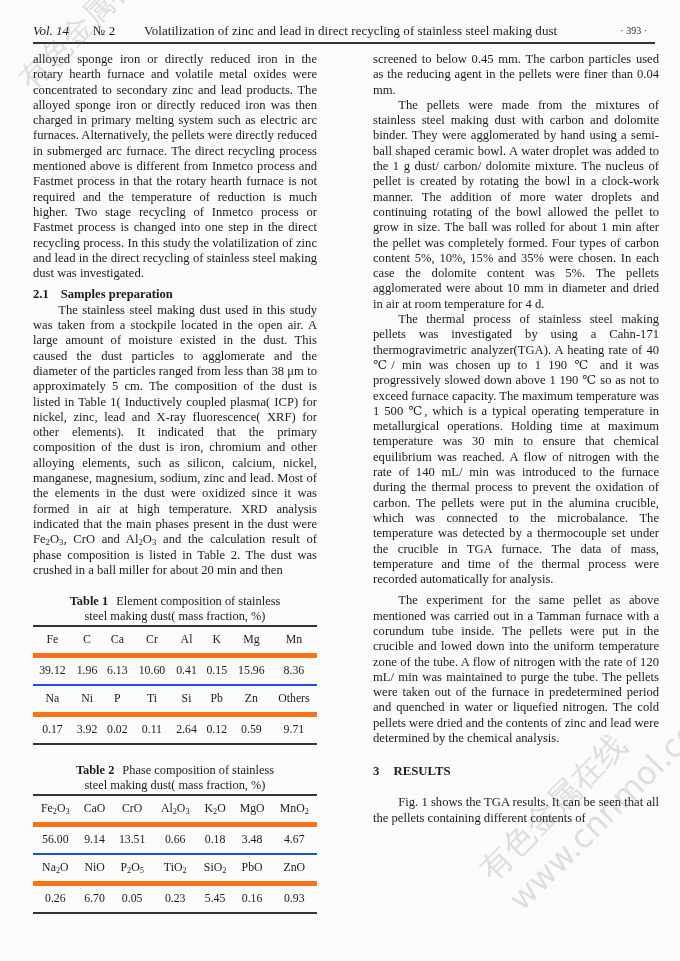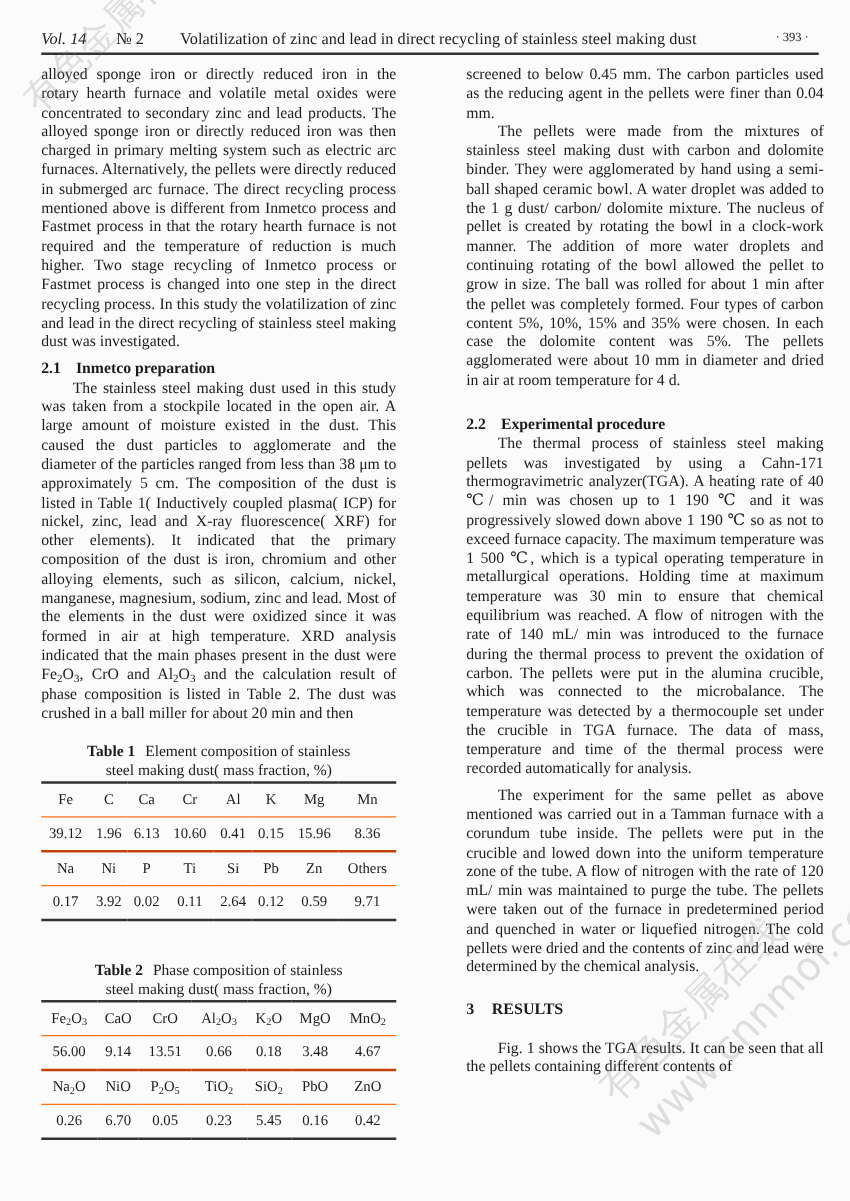--- a/index.html
+++ b/index.html
@@ -22,22 +22,22 @@
   p.indent { text-indent:2em; }
   h2 { font-size:12.8px; font-weight:bold; margin:14px 0 8px 0; line-height:15px; }
   h3 { font-size:12.6px; font-weight:bold; margin:6px 0 0 0; line-height:15.3px; }
   h3 .num { margin-right:12px;text-align:center; }
   h2 .num { margin-right:14px; }
   .caption { text-align:center; font-size:12.4px; line-height:15px; margin-top:16px; }
   .caption b { margin-right:8px;text-align:right; }
   table { border-collapse:collapse; width:100%; font-size:11.8px; margin-top:1px; }
   table td { text-align:center; padding:0; height:26px; }
   tr.top td { border-top:2px solid #333; }
-  tr.mid td { border-top:1px solid #f97316; }
-  tr.thick td { border-top:2px solid #c2410c; }
+  tr.mid td { border-top:5px solid #f97316; }
+  tr.thick td { border-top:2px solid #1d4ed8; }
   tr.bottom td { border-bottom:2px solid #333; }
   .watermark { position:absolute; color:rgba(120,120,120,0.22); font-family:"DejaVu Sans", sans-serif; pointer-events:none; }
   .wm1 { left:10px; top:70px; font-size:30px; transform:rotate(-45deg); transform-origin:left top; }
   .wm2 { left:470px; top:860px; font-size:32px; transform:rotate(-45deg); transform-origin:left top; }
   sub { font-size:0.7em; vertical-align:-0.25em; line-height:0; }
 </style>
 </head>
 <body>
 
 <div class="header">
@@ -45,21 +45,21 @@
   <span class="no">№ 2</span>
   <span class="title">Volatilization of zinc and lead in direct recycling of stainless steel making dust</span>
   <span class="page">· 393 ·</span>
 </div>
 
 <div class="col left">
   <p>alloyed sponge iron or directly reduced iron in the rotary hearth furnace and volatile metal oxides were concentrated to secondary zinc and lead products. The alloyed sponge iron or directly reduced iron was then charged in primary melting system such as electric arc furnaces. Alternatively, the pellets were directly reduced in submerged arc furnace. The direct recycling process mentioned above is different from Inmetco process and Fastmet process in that the rotary hearth furnace is not required and the temperature of reduction is much higher. Two stage recycling of Inmetco process or Fastmet process is changed into one step in the direct recycling process. In this study the volatilization of zinc and lead in the direct recycling of stainless steel making dust was investigated.</p>
 
 
   <h3>
-    <span class="num">2.1</span><span>Inmetco preparation</span>
+    <span class="num">2.1</span><span>Samples preparation</span>
   </h3>
   <p class="indent"><span>The stainless steel making dust used in this study was taken from a stockpile located in the open air. A large amount of moisture existed in the dust. This caused the dust particles to agglomerate and the diameter of the particles ranged from less than 38 μm to approximately 5 cm. The composition of the dust is listed in Table 1( Inductively coupled plasma( ICP) for nickel, zinc, lead and X-ray fluorescence( XRF) for other elements). It indicated that the primary composition of the dust is iron, chromium and other alloying elements, such as silicon, calcium, nickel, manganese, magnesium, sodium, zinc and lead. Most of the elements in the dust were oxidized since it was formed in air at high temperature. XRD analysis indicated that the main phases present in the dust were</span> <span><span>Fe</span><sub>2</sub><span>O</span><sub>3</sub></span><span><span>, CrO and Al</span><sub>2</sub><span>O</span><sub>3</sub></span><span> and the calculation result of phase composition is listed in Table 2. The dust was crushed in a ball miller for about 20 min and then</span></p>
 
   <div class="caption">
     <b>Table 1</b><span>Element composition of stainless</span><br>
     <span>steel making dust( mass fraction, %)</span>
   </div>
   <table>
     <tbody>
         <tr class="top" id="t1r1">
@@ -98,21 +98,21 @@
           <td>0.02</td>
           <td>0.11</td>
           <td>2.64</td>
           <td>0.12</td>
           <td>0.59</td>
           <td>9.71</td>
         </tr>
   </tbody>
     </table>
 
-  <div class="caption" style="margin-top:32px">
+  <div class="caption" style="margin-top:18px">
     <b>Table 2</b><span>Phase composition of stainless</span><br>
     <span>steel making dust( mass fraction, %)</span>
   </div>
   <table>
     <tbody>
         <tr class="top" id="t2r1">
           <td><span>Fe</span><sub>2</sub><span>O</span><sub>3</sub></td>
           <td><span>CaO</span></td>
           <td><span>CrO</span></td>
           <td><span>Al</span><sub>2</sub><span>O</span><sub>3</sub></td>
@@ -138,33 +138,30 @@
           <td><span>PbO</span></td>
           <td><span>ZnO</span></td>
         </tr>
     <tr class="mid bottom" id="t2r4">
           <td>0.26</td>
           <td>6.70</td>
           <td>0.05</td>
           <td>0.23</td>
           <td>5.45</td>
           <td>0.16</td>
-          <td>0.42</td>
+          <td>0.93</td>
         </tr>
   </tbody>
     </table>
 </div>
 
 <div class="col right">
   <p>screened to below 0.45 mm. The carbon particles used as the reducing agent in the pellets were finer than 0.04 mm.</p>
   <p class="indent">The pellets were made from the mixtures of stainless steel making dust with carbon and dolomite binder. They were agglomerated by hand using a semi-ball shaped ceramic bowl. A water droplet was added to the 1 g dust/ carbon/ dolomite mixture. The nucleus of pellet is created by rotating the bowl in a clock-work manner. The addition of more water droplets and continuing rotating of the bowl allowed the pellet to grow in size. The ball was rolled for about 1 min after the pellet was completely formed. Four types of carbon content 5%, 10%, 15% and 35% were chosen. In each case the dolomite content was 5%. The pellets agglomerated were about 10 mm in diameter and dried in air at room temperature for 4 d.</p>
 
-  <h3 style="margin-top:20px">
-    <span class="num">2.2</span><span>Experimental procedure</span>
-  </h3>
   <p class="indent">The thermal process of stainless steel making pellets was investigated by using a Cahn-171 thermogravimetric analyzer(TGA). A heating rate of 40 ℃/ min was chosen up to 1 190 ℃ and it was progressively slowed down above 1 190 ℃ so as not to exceed furnace capacity. The maximum temperature was 1 500 ℃, which is a typical operating temperature in metallurgical operations. Holding time at maximum temperature was 30 min to ensure that chemical equilibrium was reached. A flow of nitrogen with the rate of 140 mL/ min was introduced to the furnace during the thermal process to prevent the oxidation of carbon. The pellets were put in the alumina crucible, which was connected to the microbalance. The temperature was detected by a thermocouple set under the crucible in TGA furnace. The data of mass, temperature and time of the thermal process were recorded automatically for analysis.</p>
   <p class="indent" style="margin-top:6px">The experiment for the same pellet as above mentioned was carried out in a Tamman furnace with a corundum tube inside. The pellets were put in the crucible and lowed down into the uniform temperature zone of the tube. A flow of nitrogen with the rate of 120 mL/ min was maintained to purge the tube. The pellets were taken out of the furnace in predetermined period and quenched in water or liquefied nitrogen. The cold pellets were dried and the contents of zinc and lead were determined by the chemical analysis.</p>
 
   <h2 style="margin-top:18px; margin-bottom:16px">
     <span class="num">3</span><span>RESULTS</span>
   </h2>
   <p class="indent">Fig. 1 shows the TGA results. It can be seen that all the pellets containing different contents of</p>
 </div>
 
 <div class="watermark wm1">有色金属在线 www.cnnmol.com</div>

